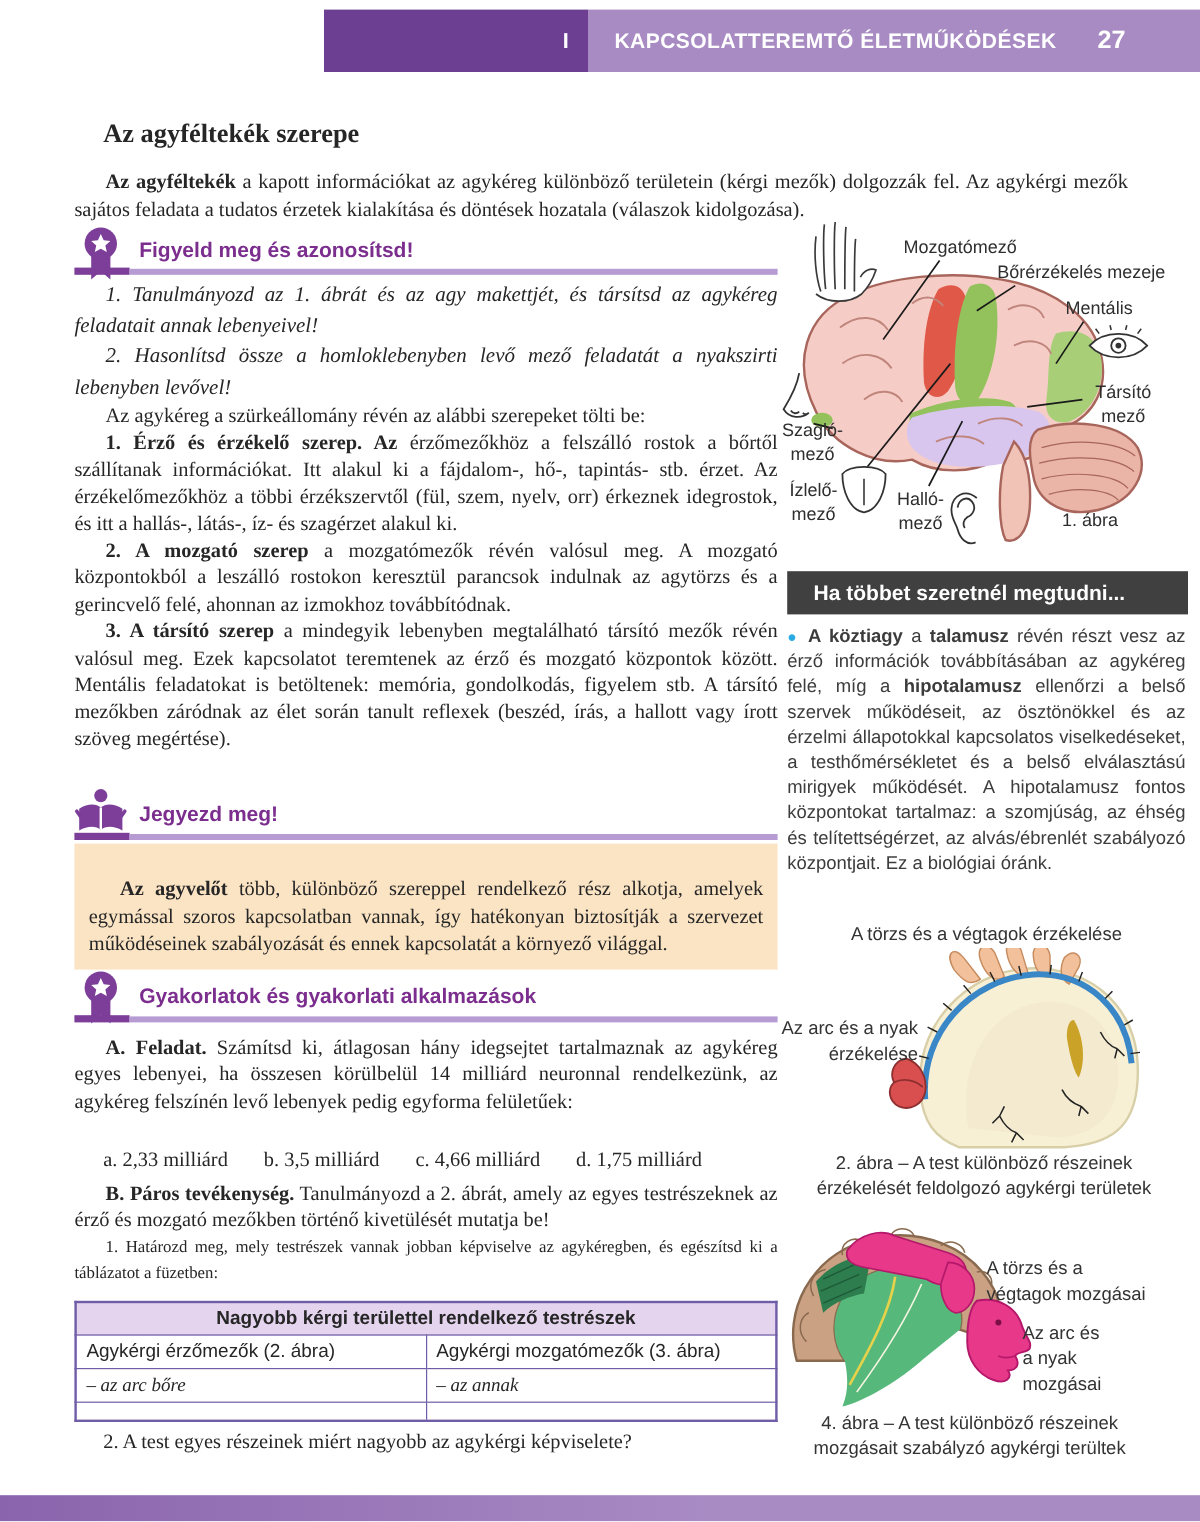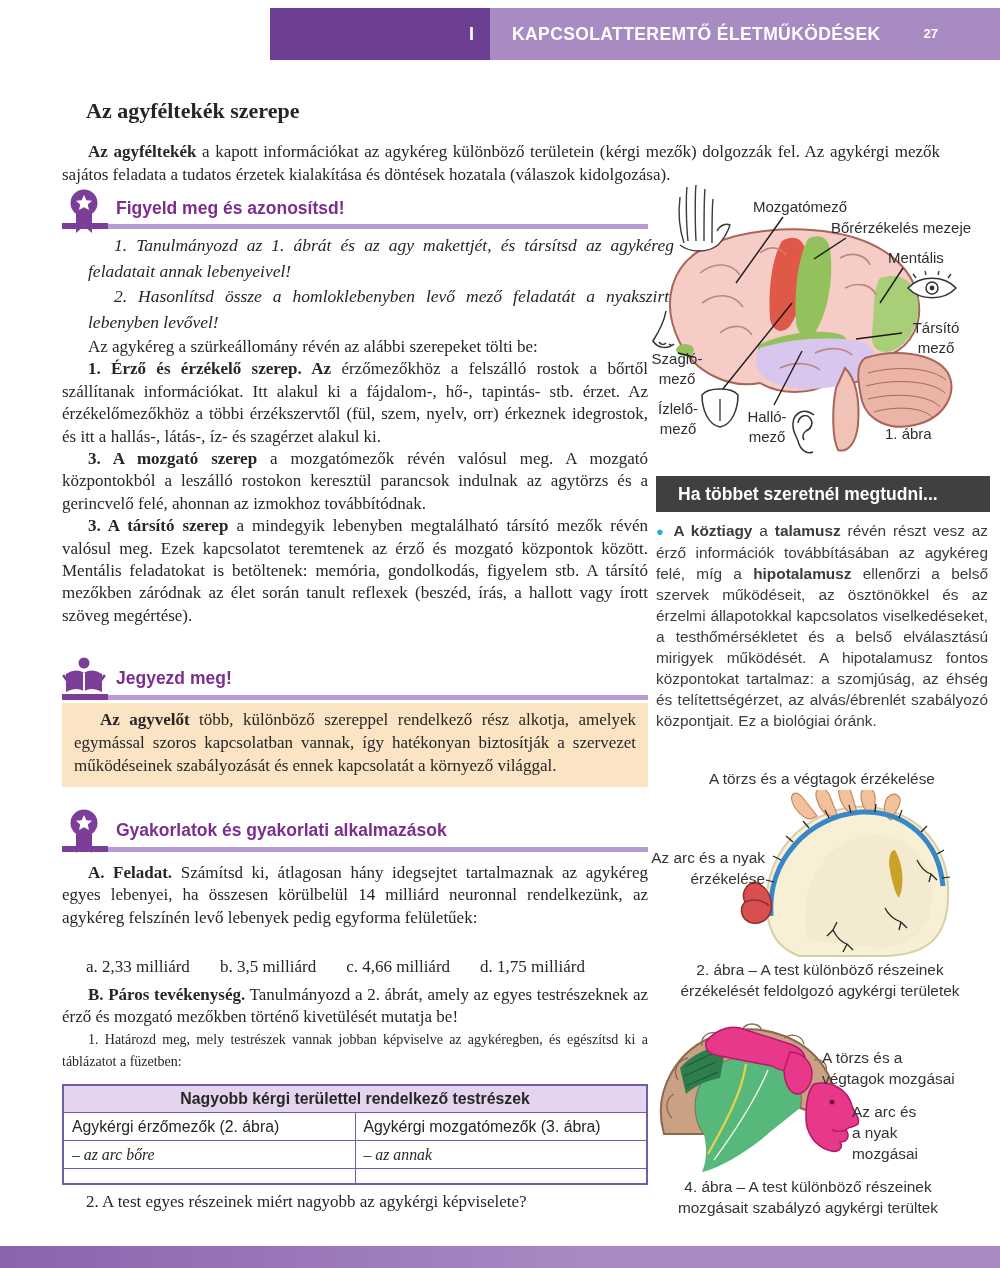--- a/index.html
+++ b/index.html
@@ -8,32 +8,32 @@
   .abs{position:absolute;}
   .sans{font-family:"Liberation Sans",sans-serif;}
   
   .hdr-dark{left:270px;top:8px;width:220px;height:52px;background:#6c3f92;}
   .hdr-light{left:490px;top:8px;width:510px;height:52px;background:#a98bc4;}
   .hdr-unit{position:absolute;right:16px;top:0;height:52px;line-height:52px;color:#fff;
             font-weight:bold;font-size:18px;}
   .hdr-title{position:absolute;left:22px;top:0;height:52px;line-height:52px;color:#fff;
              font-weight:bold;font-size:17.5px;letter-spacing:.4px;}
   .hdr-page{position:absolute;right:62px;top:0;height:52px;line-height:52px;color:#fff;
-            font-weight:bold;font-size:13px;}
+            font-weight:bold;font-size:21px;}
   
   .h1{left:86px;top:98px;font-size:22px;font-weight:bold;}
   .intro{left:62px;top:120px;width:878px;font-size:17px;line-height:23px;text-align:justify;margin-top:20px;}
   .indent{text-indent:26px;}
   .sec-head{color:#7b2e8e;font-family:"Liberation Sans",sans-serif;font-weight:bold;font-size:17.5px;}
   .rule-dark{background:#7c3e98;height:6px;}
   .rule-light{background:#b69cd2;height:5px;}
   .tasks{left:62px;top:233px;width:586px;font-size:17.5px;line-height:25.5px;
-         font-style:italic;text-align:justify;margin-left:26px;}
+         font-style:italic;text-align:justify;}
   .bodytext{left:62px;top:336px;width:586px;font-size:17px;line-height:22.4px;text-align:justify;}
-  .orange-box{left:62px;top:703px;width:562px;background:#fbe4c4;padding:5px 12px 10px 12px;
+  .orange-box{left:62px;top:703px;width:562px;background:#fbe4c4;padding:26px 12px 10px 12px;
               font-size:17px;line-height:23px;text-align:justify;}
   .apara{left:62px;top:862px;width:586px;font-size:17px;line-height:22.4px;text-align:justify;}
   .answers{left:86px;top:957px;width:564px;font-size:17px;display:flex;column-gap:30px;}
   .bpara{left:62px;top:984px;width:586px;font-size:17px;line-height:22.4px;text-align:justify;}
   .b1para{left:62px;top:1029px;width:586px;font-size:14px;line-height:22.4px;text-align:justify;}
   .q2{left:86px;top:1192px;width:586px;font-size:17px;}
   
   table.ttable{position:absolute;left:62px;top:1084px;width:586px;border-collapse:collapse;
                table-layout:fixed;font-family:"Liberation Sans",sans-serif;}
   table.ttable td{border:1.5px solid #6f5da8;padding:0 8px;font-size:15.8px;vertical-align:middle;}
@@ -83,21 +83,21 @@
   <div class="abs rule-light" style="left:108px;top:223.5px;width:540px"></div>
 
   <div class="abs tasks">
     <div class="indent">1. Tanulmányozd az 1. ábrát és az agy makettjét, és társítsd az agykéreg feladatait annak lebenyeivel!</div>
     <div class="indent">2. Hasonlítsd össze a homloklebenyben levő mező feladatát a nyakszirti lebenyben levővel!</div>
   </div>
 
   <div class="abs bodytext">
     <div class="indent">Az agykéreg a szürkeállomány révén az alábbi szerepeket tölti be:</div>
     <div class="indent"><span style="font-weight: bold;">1. Érző és érzékelő szerep. Az</span><span> érzőmezőkhöz a felszálló rostok a bőrtől szállítanak információkat. Itt alakul ki a fájdalom-, hő-, tapintás- stb. érzet. Az érzékelőmezőkhöz a többi érzékszervtől (fül, szem, nyelv, orr) érkeznek idegrostok, és itt a hallás-, látás-, íz- és szagérzet alakul ki.</span></div>
-    <div class="indent"><span style="font-weight: bold;">3. A mozgató szerep</span><span> a mozgatómezők révén valósul meg. A mozgató központokból a leszálló rostokon keresztül parancsok indulnak az agytörzs és a gerincvelő felé, ahonnan az izmokhoz továbbítódnak.</span></div>
+    <div class="indent"><span style="font-weight: bold;">2. A mozgató szerep</span><span> a mozgatómezők révén valósul meg. A mozgató központokból a leszálló rostokon keresztül parancsok indulnak az agytörzs és a gerincvelő felé, ahonnan az izmokhoz továbbítódnak.</span></div>
     <div class="indent"><span style="font-weight: bold;">3. A társító szerep</span><span> a mindegyik lebenyben megtalálható társító mezők révén valósul meg. Ezek kapcsolatot teremtenek az érző és mozgató központok között. Mentális feladatokat is betöltenek: memória, gondolkodás, figyelem stb. A társító mezőkben záródnak az élet során tanult reflexek (beszéd, írás, a hallott vagy írott szöveg megértése).</span></div>
   </div>
 
   <svg class="abs" style="left:62px;top:656px" width="44" height="42" viewBox="0 0 44 42">
     <circle cx="22" cy="7" r="5.5" fill="#7c3e98"></circle>
     <path d="M4,18 C11,13.5 18,13.5 22,17 C26,13.5 33,13.5 40,18 L40,36 C33,32 26,32 22,35.5 C18,32 11,32 4,36 Z" fill="#7c3e98"></path>
     <path d="M22,17 L22,35.5" stroke="#ffffff" stroke-width="2"></path>
     <path d="M2,20 L7,27 M42,20 L37,27" stroke="#7c3e98" stroke-width="3" stroke-linecap="round"></path>
   </svg>
   <div class="abs sec-head" style="left:116px;top:668px">Jegyezd meg!</div>

